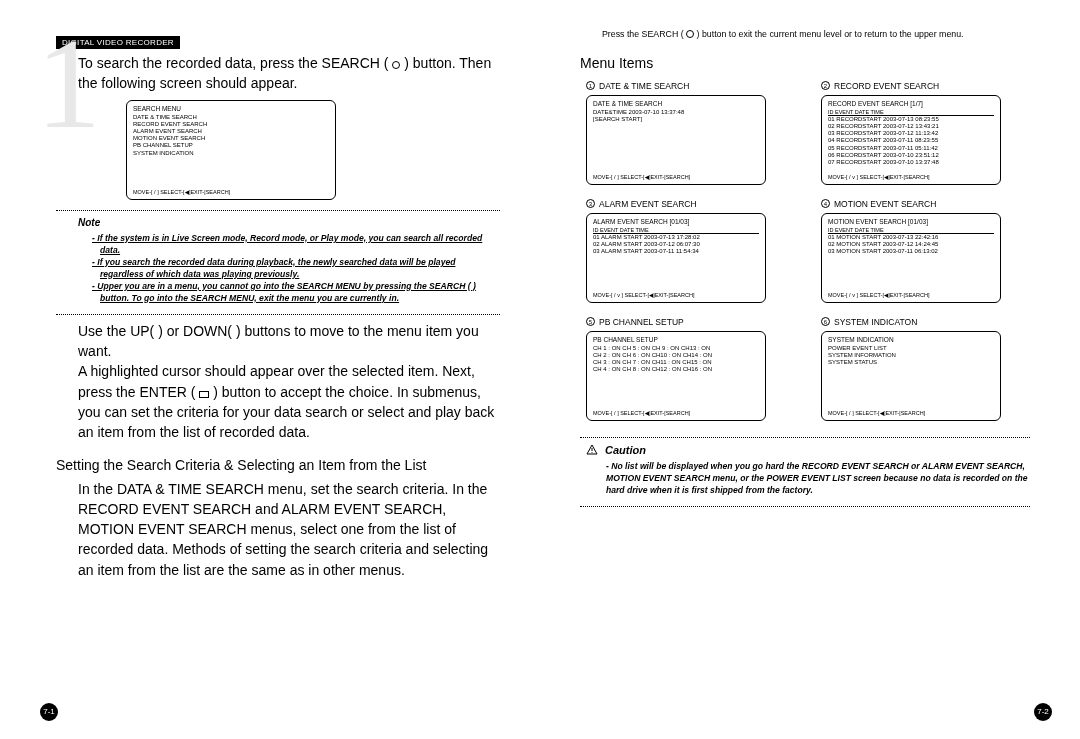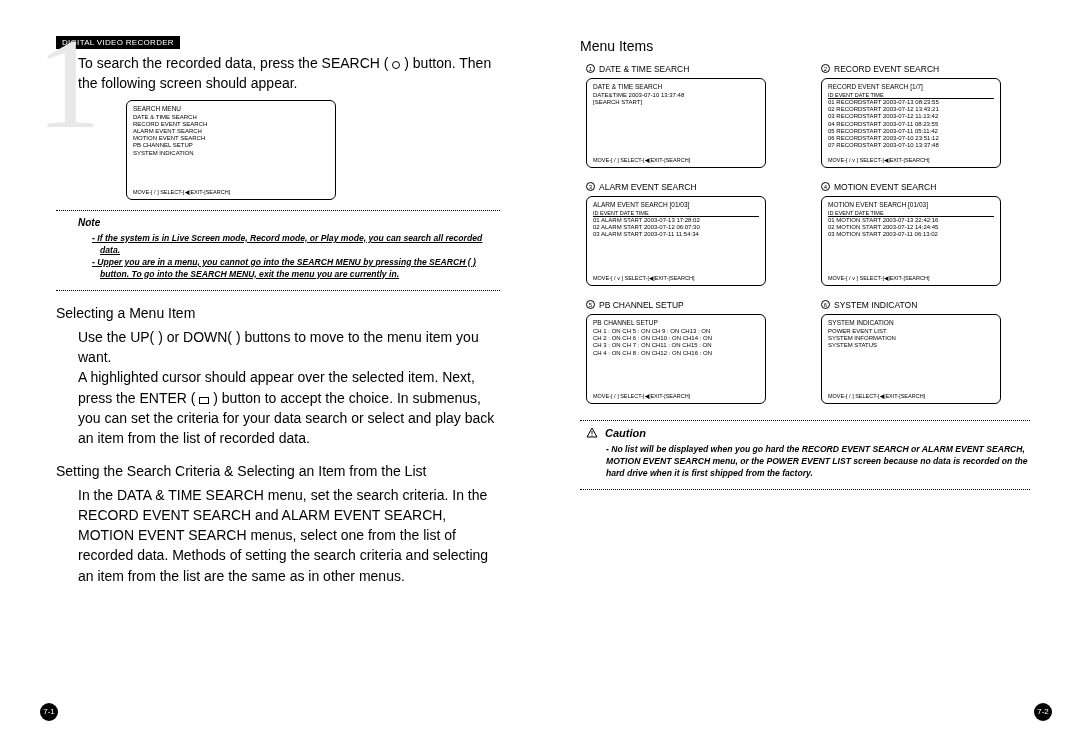--- a/index.html
+++ b/index.html
@@ -63,39 +63,44 @@
           <div>SYSTEM INDICATION</div>
         </div>
       </div>
       <div class="screen-foot">MOVE-[  /  ]  SELECT-[◀]EXIT-[SEARCH]</div>
     </div>
 
     <hr class="dotted">
     <div class="note-head">Note</div>
     <ul class="note-body">
       <li>- If the system is in Live Screen mode, Record mode, or Play mode, you can search all recorded data.</li>
+      <li>- If you search the recorded data during playback, the newly searched data will be played regardless of which data was playing previously.</li>
       <li>- Upper you are in a menu, you cannot go into the SEARCH MENU by pressing the SEARCH (   ) button. To go into the SEARCH MENU, exit the menu you are currently in.</li>
     </ul>
     <hr class="dotted">
 
-    <h2 class="section-h">Selecting a Menu Item</h2>
     <p class="body-text">
       <span>Use the UP(   ) or DOWN(   ) buttons to move to the menu item you want.</span><br>
       <span>A highlighted cursor should appear over the selected item. Next, press the ENTER (</span>
       <span class="icon-enter"></span>
       <span>) button to accept the choice. In submenus, you can set the criteria for your data search or select and play back an item from the list of recorded data.</span>
     </p>
 
     <h2 class="section-h">Setting the Search Criteria &amp; Selecting an Item from the List</h2>
     <p class="body-text">In the DATA &amp; TIME SEARCH menu, set the search criteria. In the RECORD EVENT SEARCH and ALARM EVENT SEARCH, MOTION EVENT SEARCH menus, select one from the list of recorded data. Methods of setting the search criteria and selecting an item from the list are the same as in other menus.</p>
 
     <div class="pg-num left">7-1</div>
   </div>
 
   <div class="page right">
+    <p class="right-intro">
+      <span>Press the SEARCH (</span>
+      <span class="icon-dot"></span>
+      <span>) button to exit the current menu level or to return to the upper menu.</span>
+    </p>
 
     <h2 class="section-h">Menu Items</h2>
 
     <div class="menu-grid">
 
       <div>
         <div class="menu-cell-label"><span class="circled">1</span><span>DATE &amp; TIME SEARCH</span></div>
         <div class="screen small">
           <div>
             <div class="screen-title">DATE &amp; TIME SEARCH</div>

